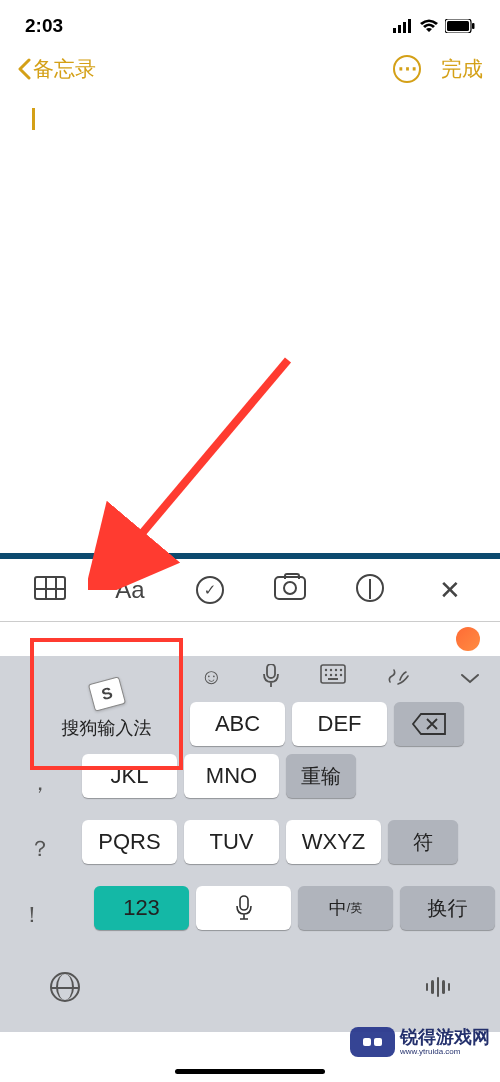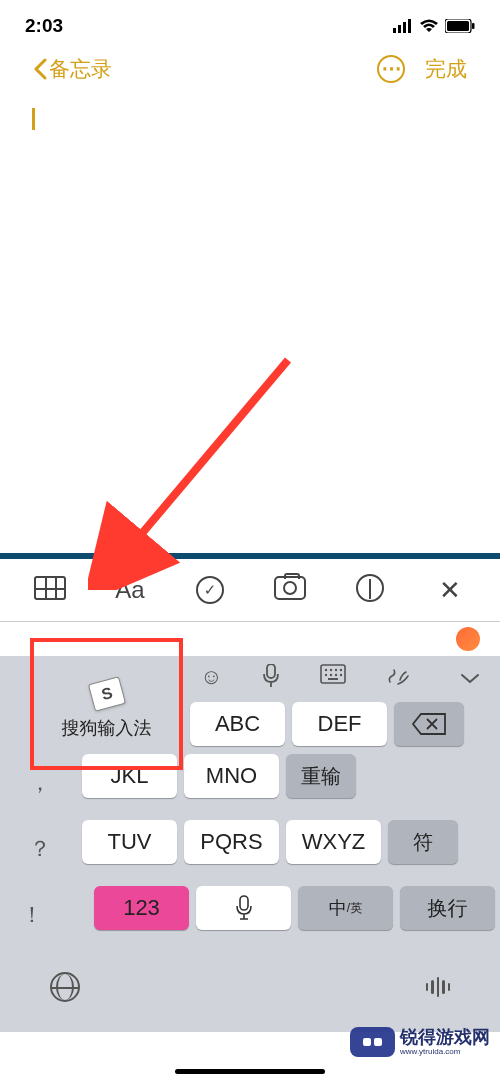--- a/index.html
+++ b/index.html
@@ -1,21 +1,21 @@
 <!DOCTYPE html>
 <html><head>
   <meta charset="utf-8">
   <style>
     * { margin: 0; padding: 0; box-sizing: border-box; font-family: -apple-system, "Helvetica Neue", sans-serif; }
     body { width: 500px; height: 1082px; background: #fff; position: relative; overflow: hidden; }
     
     .status-bar { display: flex; justify-content: space-between; align-items: center; padding: 15px 25px 8px; font-weight: 600; font-size: 19px; }
     .status-right { display: flex; align-items: center; gap: 6px; }
     
-    .nav-bar { display: flex; justify-content: space-between; align-items: center; padding: 10px 33px 15px; }
+    .nav-bar { display: flex; justify-content: space-between; align-items: center; padding: 10px 17px 15px; }
     .nav-back { display: flex; align-items: center; color: #d4a017; font-size: 21px; gap: 2px; }
     .nav-right { display: flex; align-items: center; gap: 20px; }
     .more-icon { width: 28px; height: 28px; border: 2.5px solid #d4a017; border-radius: 50%; position: relative; }
     .more-icon::before { content: "⋯"; position: absolute; top: 50%; left: 50%; transform: translate(-50%, -55%); color: #d4a017; font-size: 20px; font-weight: bold; letter-spacing: -1px; }
     .done-btn { color: #d4a017; font-size: 21px; font-weight: 500; }
     
     .notes-area { height: 455px; padding: 10px 30px; position: relative; }
     .caret { width: 2.5px; height: 22px; background: #d4a017; position: absolute; top: 10px; left: 32px; }
     
     .arrow-svg { position: absolute; top: 350px; left: 88px; pointer-events: none; }
@@ -49,21 +49,21 @@
     .sogou-label { font-size: 18px; color: #222; }
     
     .kb-main { padding: 0 5px 5px; }
     .kb-row { display: flex; gap: 7px; margin-bottom: 8px; }
     .kb-row-1 { margin-top: 0; }
     .kb-row-1 .spacer-left { width: 178px; }
     .key { background: #fff; border-radius: 6px; box-shadow: 0 1px 1px rgba(0,0,0,0.3); display: flex; align-items: center; justify-content: center; font-size: 22px; color: #222; height: 44px; }
     .key-abc, .key-letters { flex: 0 0 95px; }
     .key-side { flex: 0 0 70px; background: #b0b4bc; font-size: 20px; }
     .key-punct { width: 70px; height: 58px; display: flex; align-items: center; justify-content: center; font-size: 22px; color: #555; }
-    .key-123 { flex: 0 0 95px; background: #ec4899; margin-left: 28px; }
+    .key-123 { flex: 0 0 95px; background: #14b8a6; margin-left: 28px; }
     .key-mic { flex: 0 0 95px; background: #fff; }
     .key-lang { flex: 0 0 95px; background: #b0b4bc; font-size: 18px; }
     .key-lang .sub { font-size: 12px; }
     .key-enter { flex: 0 0 95px; background: #b0b4bc; font-size: 20px; }
     
     .kb-footer { display: flex; justify-content: space-between; align-items: center; padding: 15px 50px 30px; }
     .globe-icon { width: 30px; height: 30px; border: 2px solid #555; border-radius: 50%; position: relative; }
     .globe-icon::before { content: ""; position: absolute; top: 0; bottom: 0; left: 50%; width: 14px; border: 2px solid #555; border-radius: 50%; transform: translateX(-50%); border-top: none; border-bottom: none; }
     .globe-icon::after { content: ""; position: absolute; left: 0; right: 0; top: 50%; height: 2px; background: #555; }
     .voice-wave { display: flex; align-items: center; gap: 3px; }
@@ -200,22 +200,22 @@
       </div>
     </div>
     <div class="kb-row">
       <div class="key-punct">，</div>
       <div class="key key-letters">JKL</div>
       <div class="key key-letters">MNO</div>
       <div class="key key-side">重输</div>
     </div>
     <div class="kb-row">
       <div class="key-punct">？</div>
+      <div class="key key-letters">PQRS</div>
       <div class="key key-letters">TUV</div>
-      <div class="key key-letters">PQRS</div>
       <div class="key key-letters">WXYZ</div>
       <div class="key key-side">符</div>
     </div>
     <div class="kb-row">
       <div class="key-punct">！</div>
       <div class="key key-123">123</div>
       <div class="key key-mic">
         <svg width="18" height="26">
             <rect x="5" y="1" width="8" height="14" rx="4" fill="none" stroke="#333" stroke-width="1.6"></rect>
             <path d="M2 11 Q2 19 9 19 Q16 19 16 11 M9 19 L9 24 M5 24 L13 24" stroke="#333" stroke-width="1.6" fill="none"></path>

